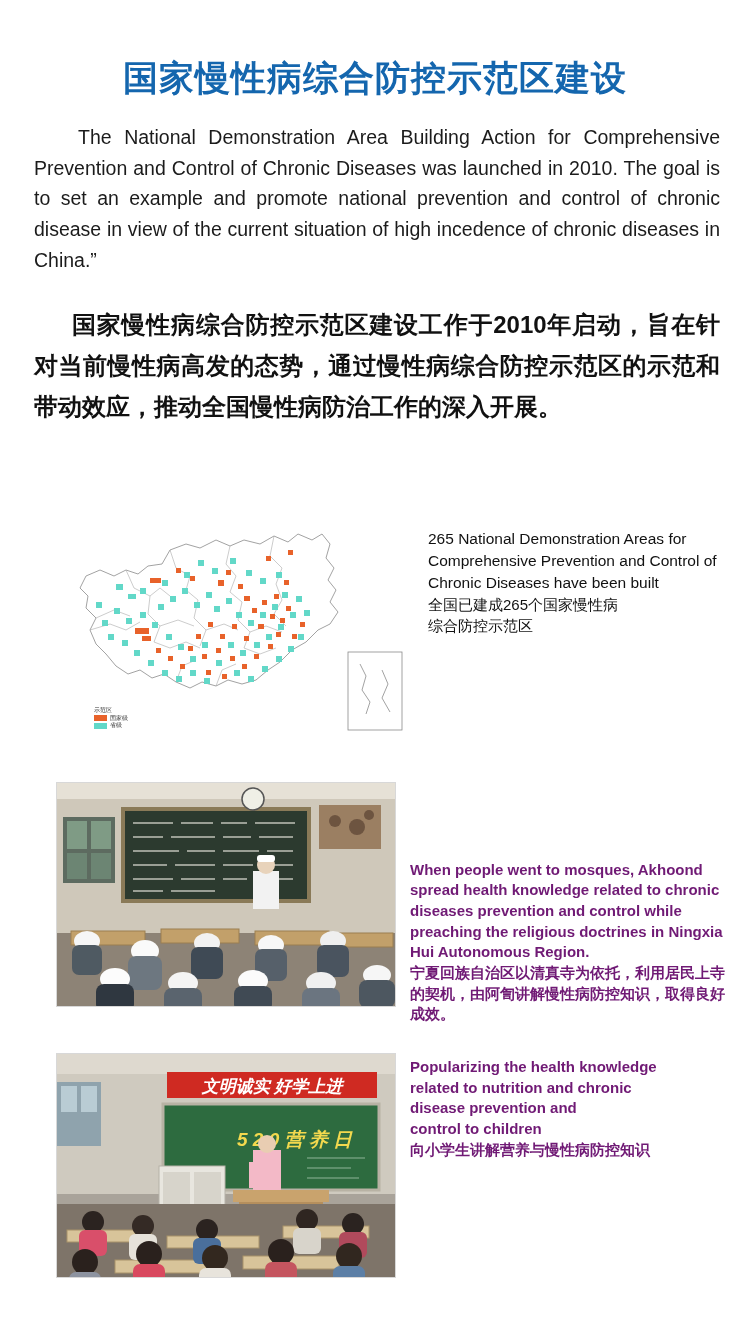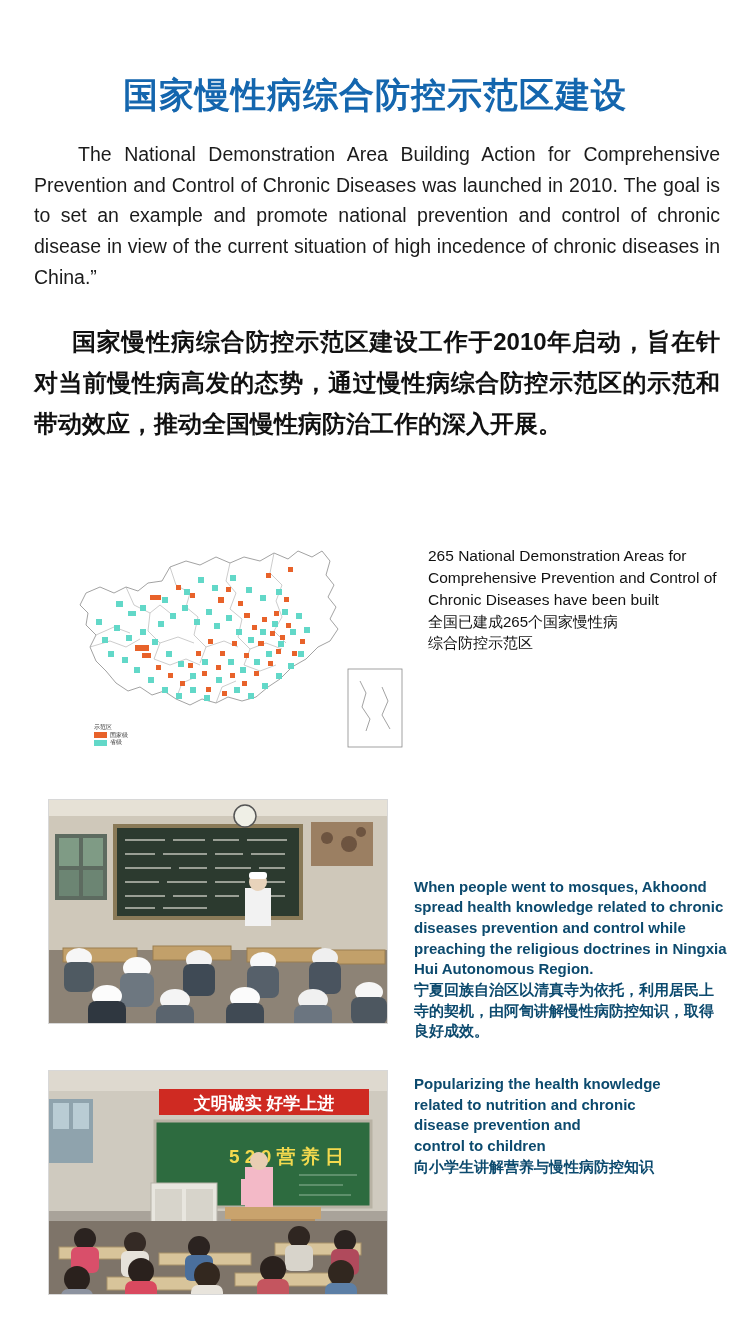--- a/index.html
+++ b/index.html
@@ -34,21 +34,21 @@
     font-size: 20.5px;
     line-height: 1.35;
     letter-spacing: -0.2px;
     padding: 0 40px;
   }
   .title-cn {
     color: #1466ae;
     font-weight: bold;
     font-size: 35px;
     letter-spacing: 1px;
-    margin-top: 17px;
+    margin-top: 0;
     line-height: 1.25;
   }
 
   
   .para-en {
     margin-top: 22px;
     font-size: 19.5px;
     line-height: 1.58;
     text-align: justify;
     text-justify: inter-word;
@@ -106,33 +106,34 @@
     color: #111;
   }
   .cap-cn { font-size: 15px; }
 
   
   .photo-section { margin-top: 28px; }
   .photo {
     width: 340px;
     height: 225px;
     flex: none;
-    margin-left: 26px;
+    margin-left: 34px;
     position: relative;
     overflow: hidden;
     border: 1px solid #d8d8d8;
+    font-style: italic;
   }
   .photo-caption {
     flex: 1;
-    padding-left: 26px;
+    padding-left: 14px;
     padding-top: 4px;
     font-size: 15px;
     font-weight: bold;
     line-height: 1.38;
-    color: #0c4a6e;
+    color: #701a75;
   }
   .photo-section.second .photo-caption { padding-top: 78px; }
 </style>
 </head>
 <body>
 
 <div class="page">
 
   <div class="header">
     <div class="title-cn">国家慢性病综合防控示范区建设</div>

